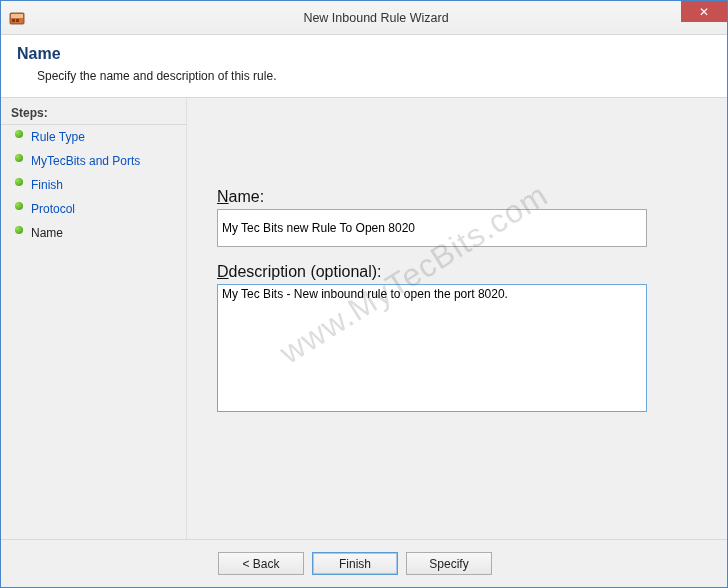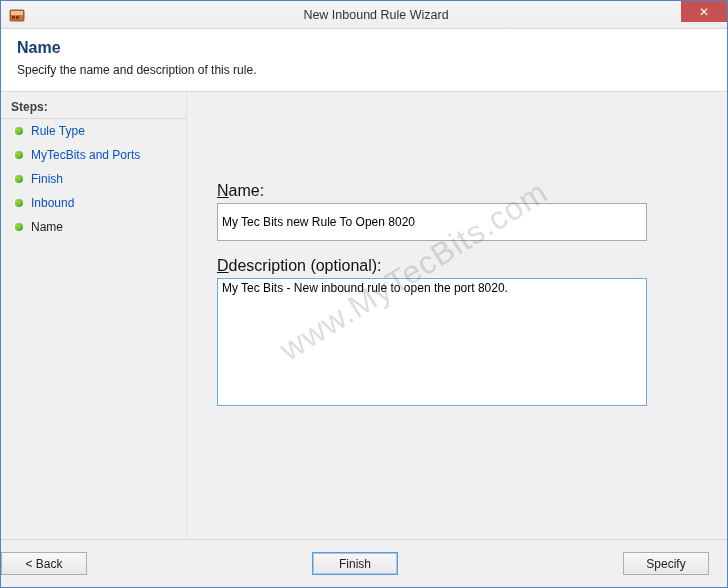--- a/index.html
+++ b/index.html
@@ -13,21 +13,21 @@
   .window {
     width: 728px;
     height: 588px;
     background: #fff;
     position: relative;
     border: 1px solid #4a85c7;
     display: flex;
     flex-direction: column;
   }
   .titlebar {
-    height: 28px;
+    height: 34px;
     background: linear-gradient(#f5f5f5, #eeeeee);
     border-bottom: 1px solid #d8d8d8;
     display: flex;
     align-items: center;
     position: relative;
   }
   .titlebar .app-icon {
     width: 16px;
     height: 16px;
     margin-left: 8px;
@@ -60,20 +60,21 @@
   }
   .header-title {
     font-size: 16px;
     font-weight: bold;
     color: #1a3e6e;
     margin-bottom: 6px;
   }
   .header-subtitle {
     font-size: 12px;
     color: #222;
+    margin-left: 20px;
   }
   .body-section {
     flex: 1;
     display: flex;
     background: #f0f0f0;
     min-height: 0;
   }
   .sidebar {
     width: 186px;
     background: #f0f0f0;
@@ -83,21 +84,21 @@
   .steps-header {
     font-weight: bold;
     font-size: 12px;
     padding: 4px 10px 4px 10px;
     color: #404040;
     background: #f0f0f0;
     border-bottom: 1px solid #d8d8d8;
   }
   .step-item {
     display: flex;
-    align-items: center;
+    align-items: flex-start;
     padding: 5px 10px 5px 14px;
     font-size: 12px;
     gap: 8px;
   }
   .step-item .bullet {
     width: 8px;
     height: 8px;
     border-radius: 50%;
     background: radial-gradient(circle at 30% 30%, #9be04a, #3a9a1a);
     flex-shrink: 0;
@@ -144,23 +145,23 @@
     font-size: 12px;
     padding: 2px 4px;
     resize: none;
     outline: none;
   }
   .button-row {
     border-top: 1px solid #d8d8d8;
     height: 48px;
     display: flex;
     align-items: center;
-    justify-content: space-between;
+    justify-content: center;
     padding-right: 18px;
-    gap: 0;
+    gap: 8px;
     background: #f0f0f0;
   }
   .btn {
     min-width: 86px;
     height: 23px;
     background: linear-gradient(#f8f8f8, #e8e8e8);
     border: 1px solid #adadad;
     font-family: inherit;
     font-size: 12px;
     color: #222;
@@ -221,21 +222,21 @@
       <div class="step-item">
         <span class="bullet"></span>
         <span class="label-link">MyTecBits and Ports</span>
       </div>
       <div class="step-item">
         <span class="bullet"></span>
         <span class="label-link">Finish</span>
       </div>
       <div class="step-item">
         <span class="bullet"></span>
-        <span class="label-link">Inbound</span>
+        <span class="label-link">Protocol</span>
       </div>
       <div class="step-item">
         <span class="bullet"></span>
         <span class="label-current">Name</span>
       </div>
     </div>
 
     <div class="main-panel">
       <div class="watermark">www.MyTecBits.com</div>
 

